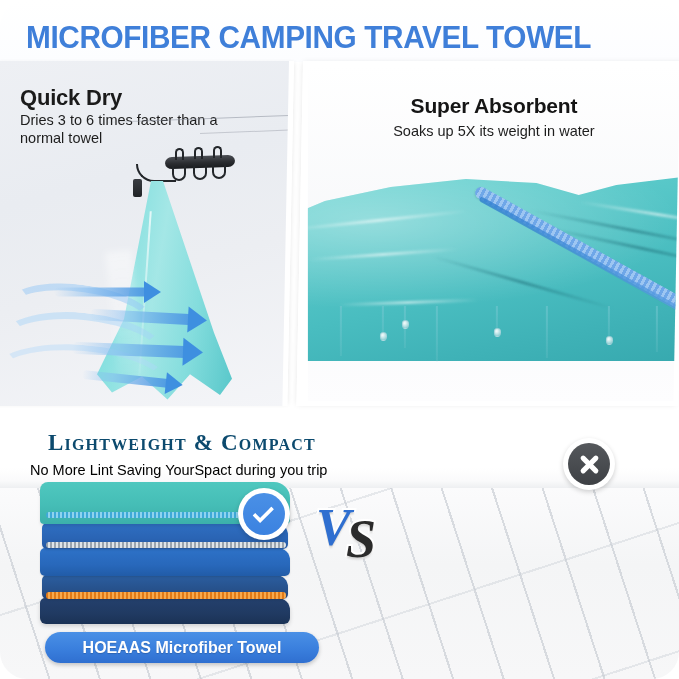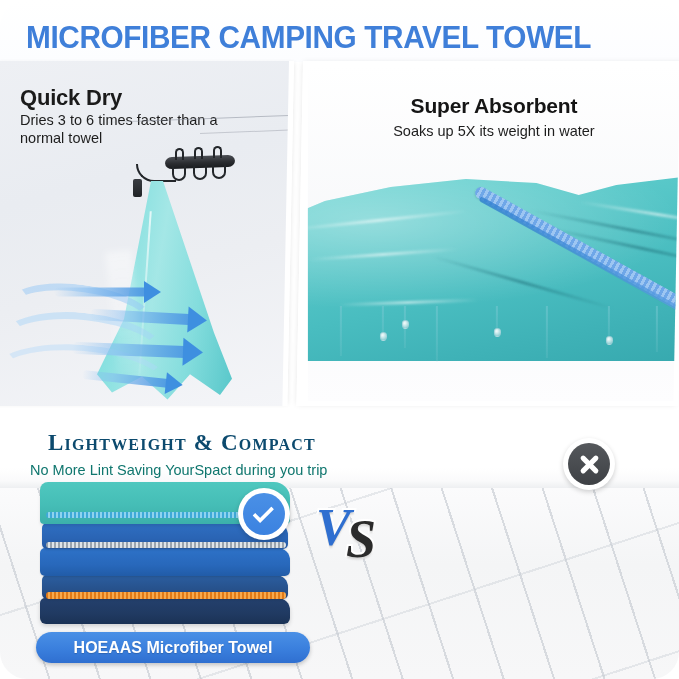--- a/index.html
+++ b/index.html
@@ -227,21 +227,21 @@
     border-bottom:1px solid #e2e5e8;
   }
   .lw-heading {
     position:absolute; left:48px; top:20px;
     font-family:"Liberation Serif","DejaVu Serif",serif;
     font-size:23px; font-weight:bold; color:#0c4a6e;
     font-variant:small-caps; letter-spacing:1.2px;
   }
   .lw-sub {
     position:absolute; left:30px; top:52px;
-    font-size:14.5px; color:#0f766e;
+    font-size:14.5px; color:#000000;
   }
 
   
   .stack-micro { position:absolute; left:32px; top:72px; width:268px; height:155px; }
   .tlayer { position:absolute; left:0; width:255px; border-radius:4px 10px 8px 4px; }
   .tl-top {
     top:0; height:42px; width:250px; left:8px;
     background:linear-gradient(180deg,#4fc8bf 0%,#45bdb6 55%,#3cb0ab 100%);
     border-radius:8px 16px 4px 4px;
     box-shadow:0 2px 3px rgba(0,0,0,.10);
@@ -325,20 +325,21 @@
     text-shadow:0 2px 2px rgba(0,0,0,.18);
   }
 
   
   .pill {
     position:absolute; height:31px; border-radius:16px;
     display:flex; align-items:center; justify-content:center;
     font-size:16px; font-weight:bold; color:#ffffff;
     box-shadow:0 2px 4px rgba(0,0,0,.22);
     z-index:8;
+    margin-left:9px;
   }
   #pill-microfiber {
     left:36px; top:632px; width:274px;
     background:linear-gradient(180deg,#4a90e6 0%,#3a7fdd 55%,#2f6fd0 100%);
     text-shadow:0 1px 1px rgba(0,0,0,.18);
   }
   #pill-traditional {
     left:403px; top:632px; width:222px;
     background:linear-gradient(180deg,#55585c 0%,#44474b 55%,#37393d 100%);
     text-shadow:0 1px 1px rgba(0,0,0,.25);

